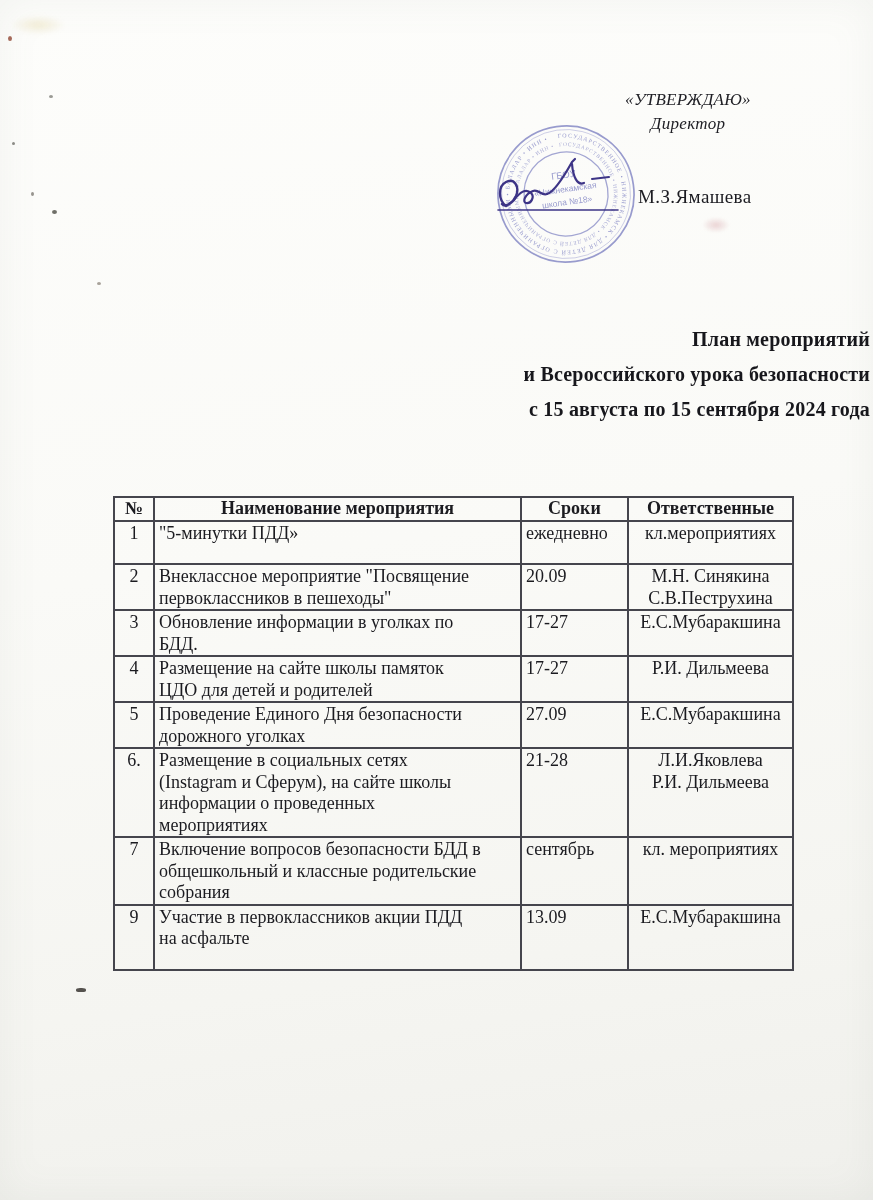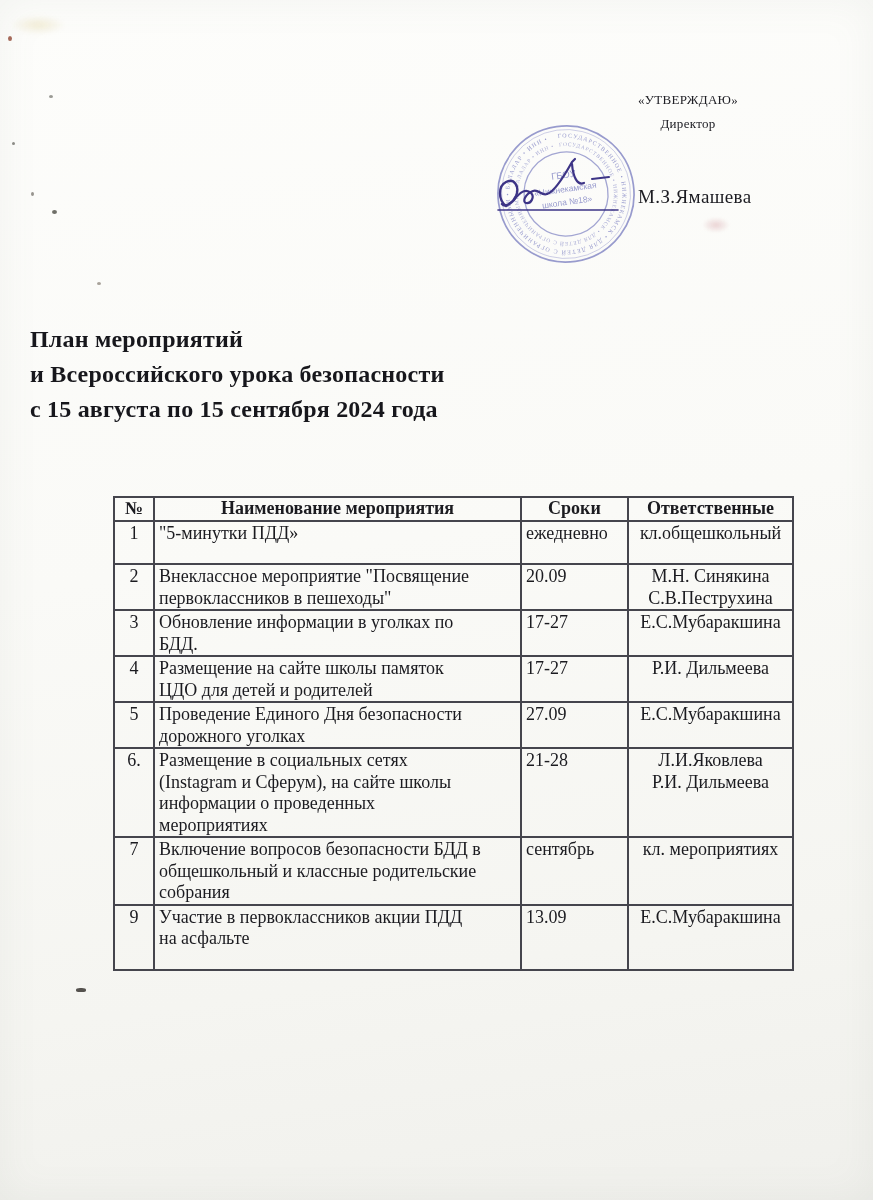--- a/index.html
+++ b/index.html
@@ -8,35 +8,35 @@
     width:873px;height:1200px;
     overflow:hidden;
     font-family:"Liberation Serif","DejaVu Serif",serif;
     color:#1d1d22;
     background:linear-gradient(172deg,#fdfdfb 0%,#fafaf7 45%,#f5f5f1 78%,#f0f0ec 100%);
     box-shadow:inset 0 0 40px rgba(120,125,115,0.08);
   }
   
   .approval{
     position:absolute;left:505px;top:88px;width:366px;
-    text-align:center;font-size:13px;line-height:24px;
-    letter-spacing:0.3px;color:#202026;z-index:3;
+    text-align:center;font-size:17px;line-height:24px;
+    letter-spacing:0.3px;color:#202026;z-index:3;font-style:italic;
   }
   .approval div{white-space:nowrap;}
   .signatory{
     position:absolute;left:622px;top:186px;
     font-size:19px;letter-spacing:0.4px;color:#1c1c22;z-index:4;white-space:nowrap;margin-left:16px;
   }
   
   .stamp-svg{position:absolute;left:494px;top:122px;z-index:1;opacity:0.88;}
   .sig-svg{position:absolute;left:492px;top:150px;z-index:4;}
   
   .title{
     position:absolute;left:30px;top:322px;width:840px;
-    text-align:left;font-weight:bold;font-size:24px;line-height:35px;
+    text-align:right;font-weight:bold;font-size:20px;line-height:35px;
     color:#17171c;letter-spacing:0.2px;z-index:2;
   }
   
   table.plan{
     position:absolute;left:113px;top:496px;
     width:679px;border-collapse:collapse;table-layout:fixed;
     font-size:18px;line-height:21.5px;color:#1b1b20;z-index:2;
   }
   table.plan td,table.plan th{
     border:2px solid #45454d;
@@ -125,21 +125,21 @@
         <tr style="height:24px">
       <th>№</th>
       <th>Наименование мероприятия</th>
       <th>Сроки</th>
       <th>Ответственные</th>
     </tr>
     <tr style="height:43px">
       <td class="c-num">1</td>
       <td class="c-name">"5-минутки ПДД»</td>
       <td class="c-period">ежедневно</td>
-      <td class="c-resp">кл.общешкольный</td>
+      <td class="c-resp">кл.мероприятиях</td>
     </tr>
     <tr style="height:45px">
       <td class="c-num">2</td>
       <td class="c-name">Внеклассное мероприятие "Посвящение
 первоклассников в пешеходы"</td>
       <td class="c-period">20.09</td>
       <td class="c-resp">М.Н. Синякина
 С.В.Пеструхина</td>
     </tr>
     <tr style="height:45px">

